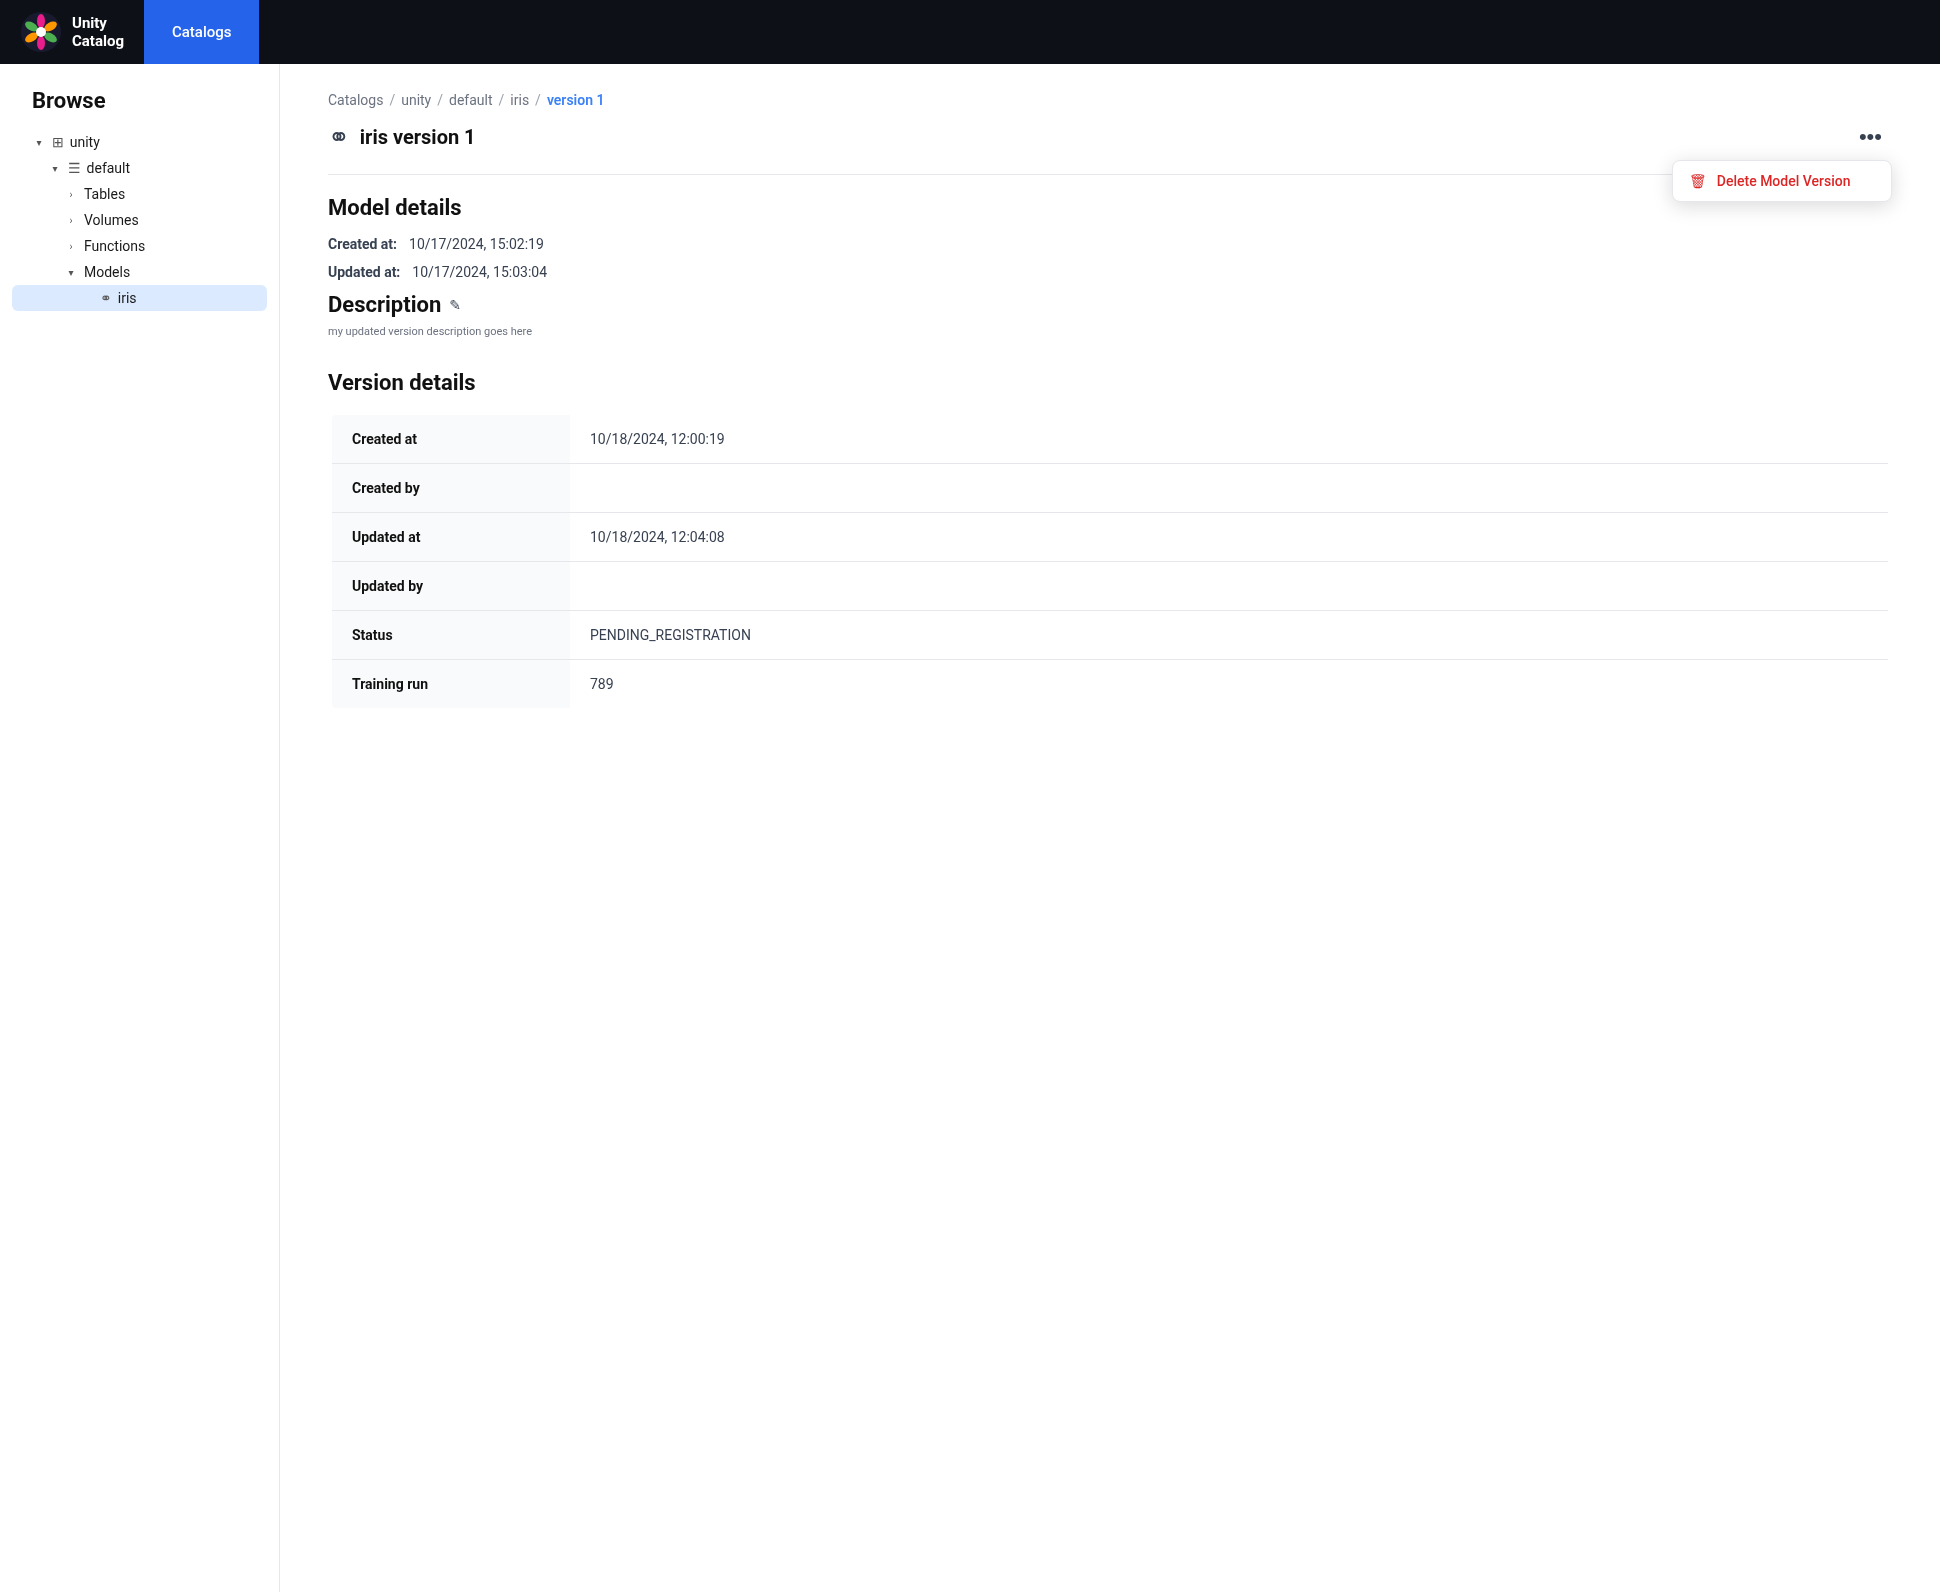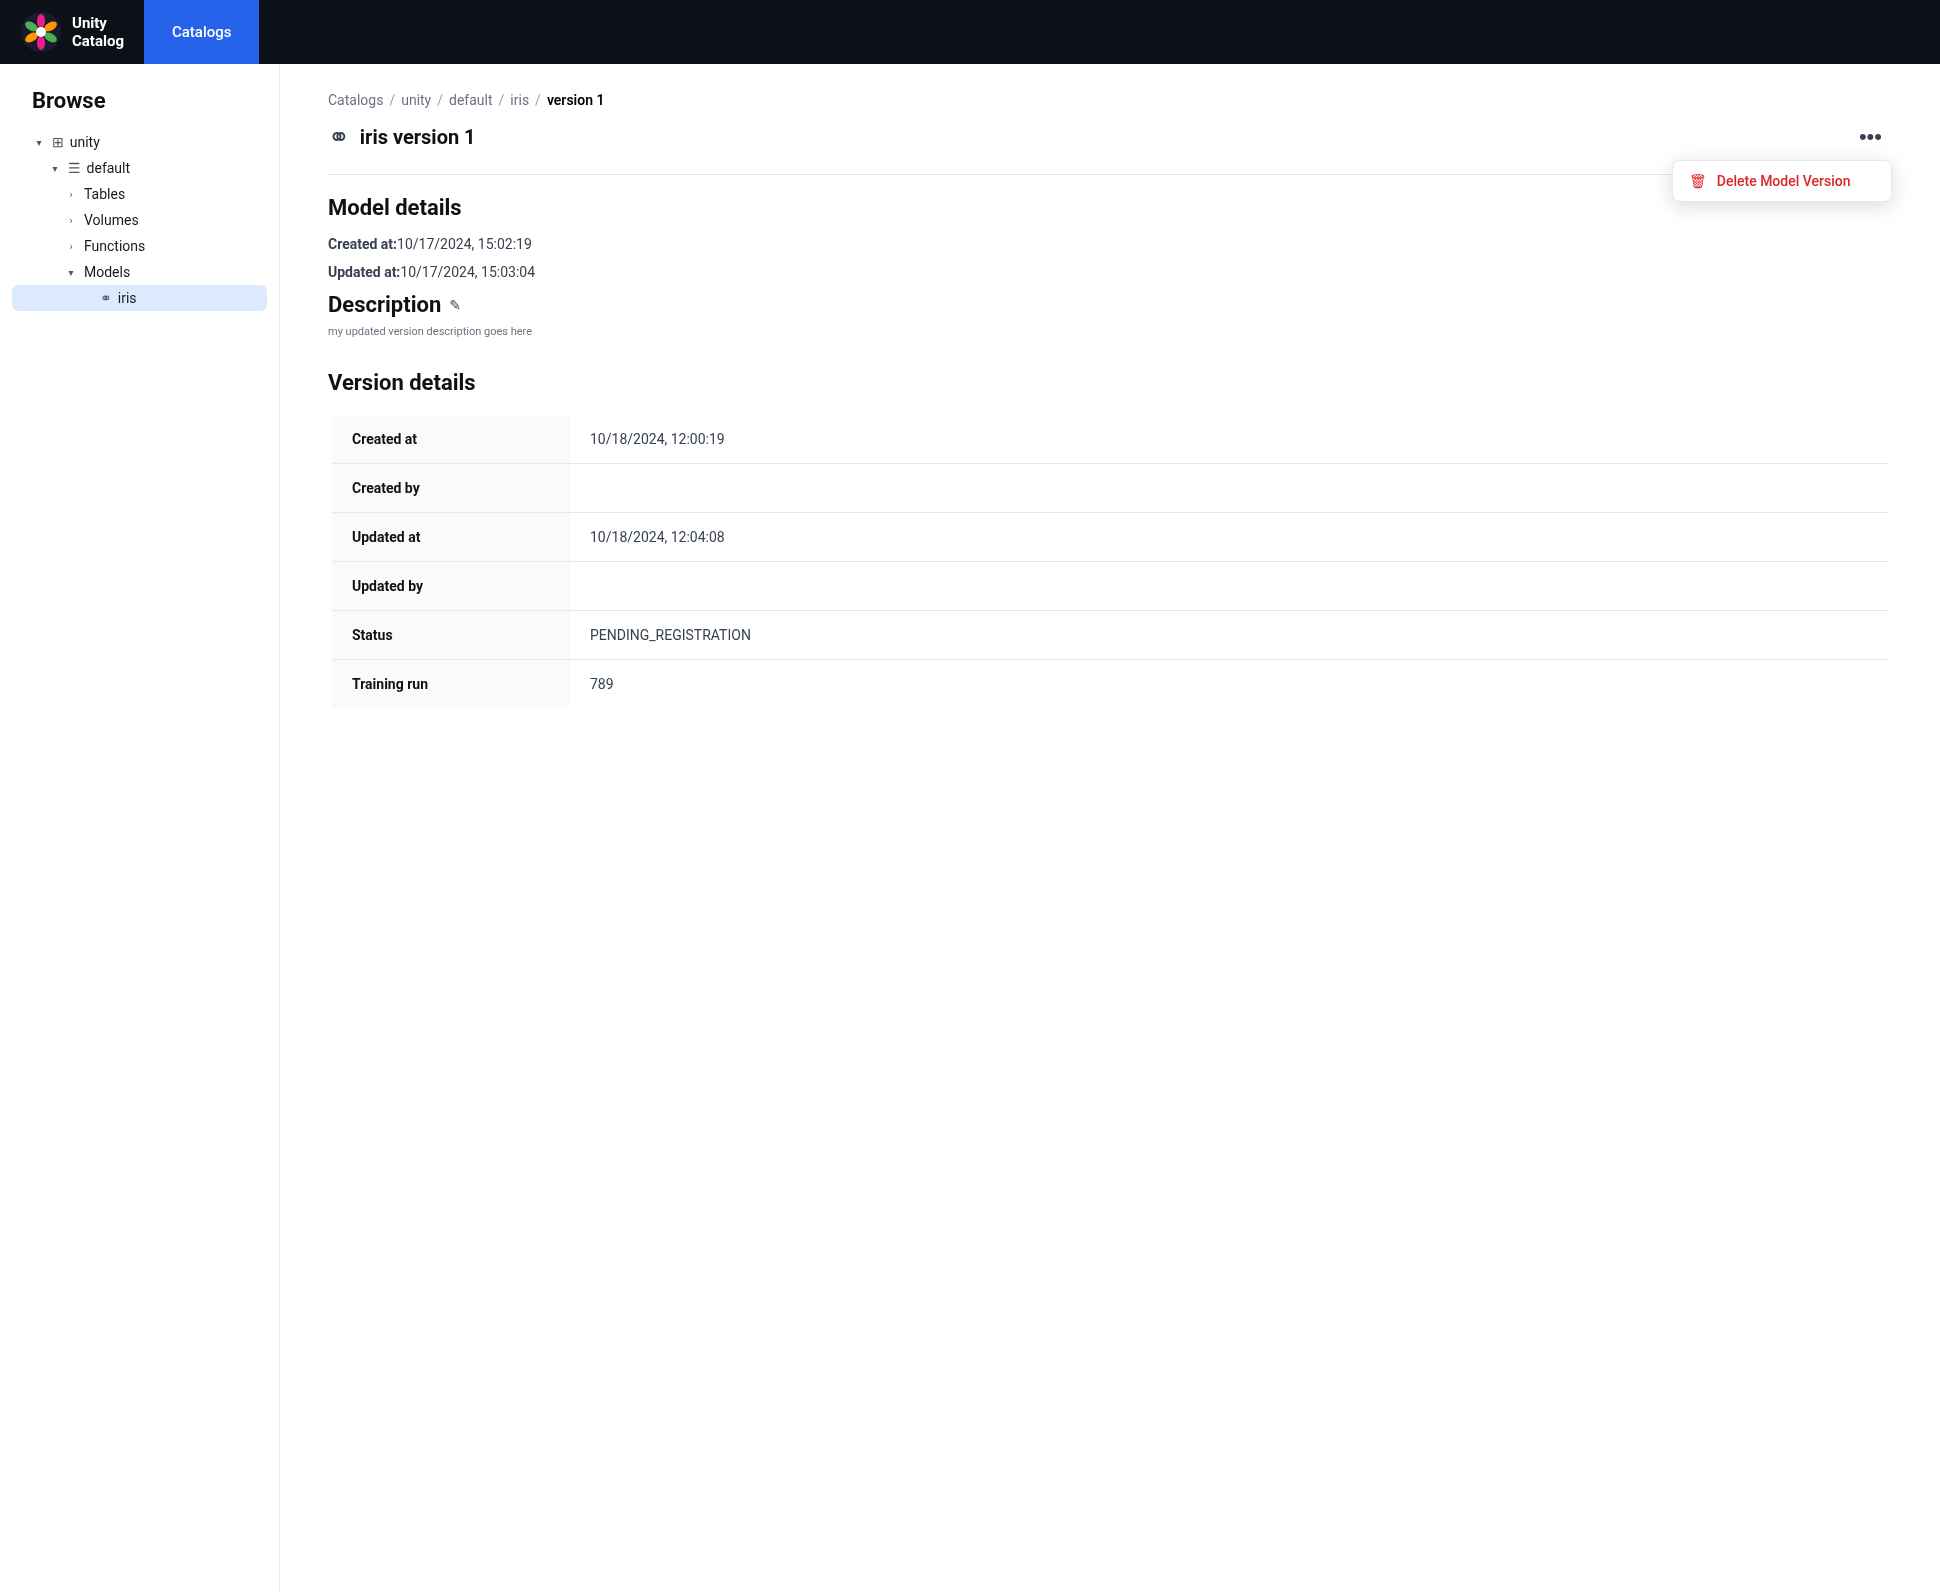--- a/index.html
+++ b/index.html
@@ -99,21 +99,21 @@
     .breadcrumb {
       display: flex;
       align-items: center;
       gap: 6px;
       font-size: 14px;
       color: #6b7280;
       margin-bottom: 12px;
     }
     .breadcrumb-sep { color: #9ca3af; }
     .breadcrumb-item { color: #6b7280; }
-    .breadcrumb-item.current { color: #000000; font-weight: 600; }
+    .breadcrumb-item.current { color: #3b82f6; font-weight: 600; }
 
     
     .page-header {
       display: flex;
       align-items: center;
       justify-content: space-between;
       margin-bottom: 20px;
     }
     .page-title-area {
       display: flex;
@@ -176,21 +176,21 @@
       font-size: 22px;
       font-weight: 700;
       color: #111;
       margin-bottom: 16px;
     }
     .detail-row {
       font-size: 14px;
       color: #374151;
       margin-bottom: 12px;
       display: flex;
-      gap: 0;
+      gap: 12px;
     }
     .detail-label { font-weight: 700; }
     .detail-value { font-weight: 400; }
 
     
     .description-header {
       display: flex;
       align-items: center;
       gap: 8px;
       margin-bottom: 8px;

